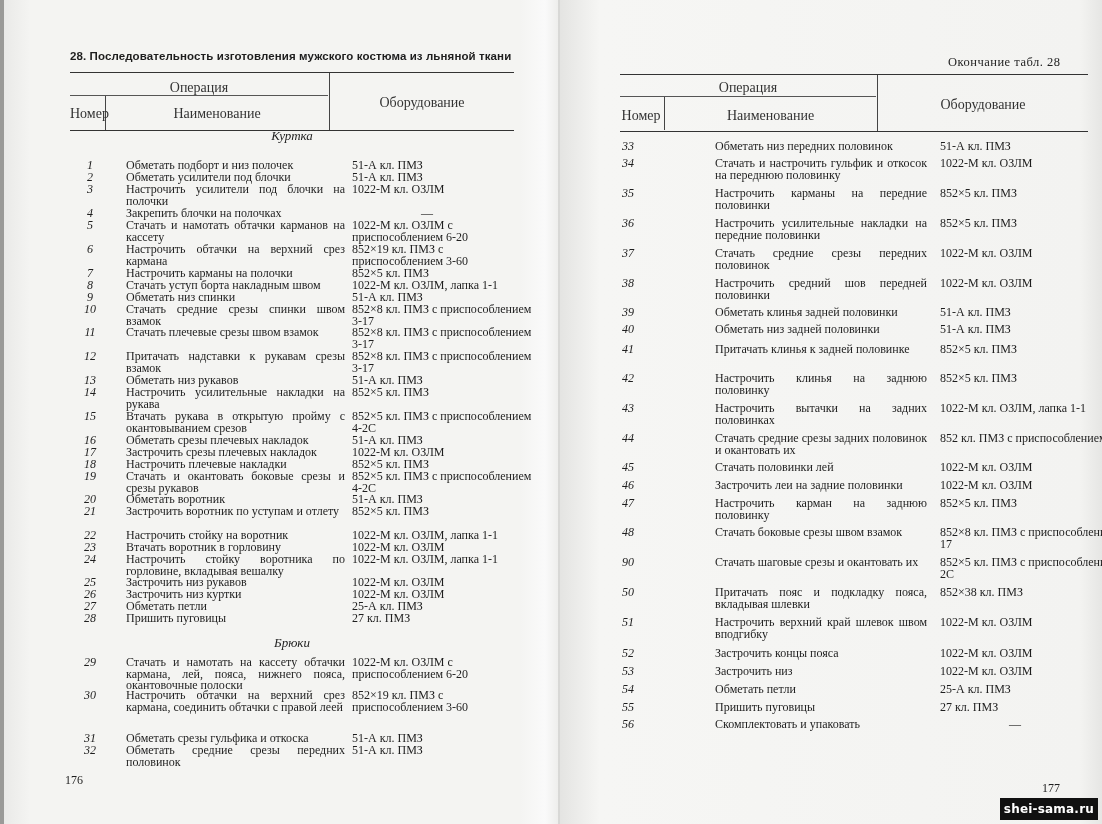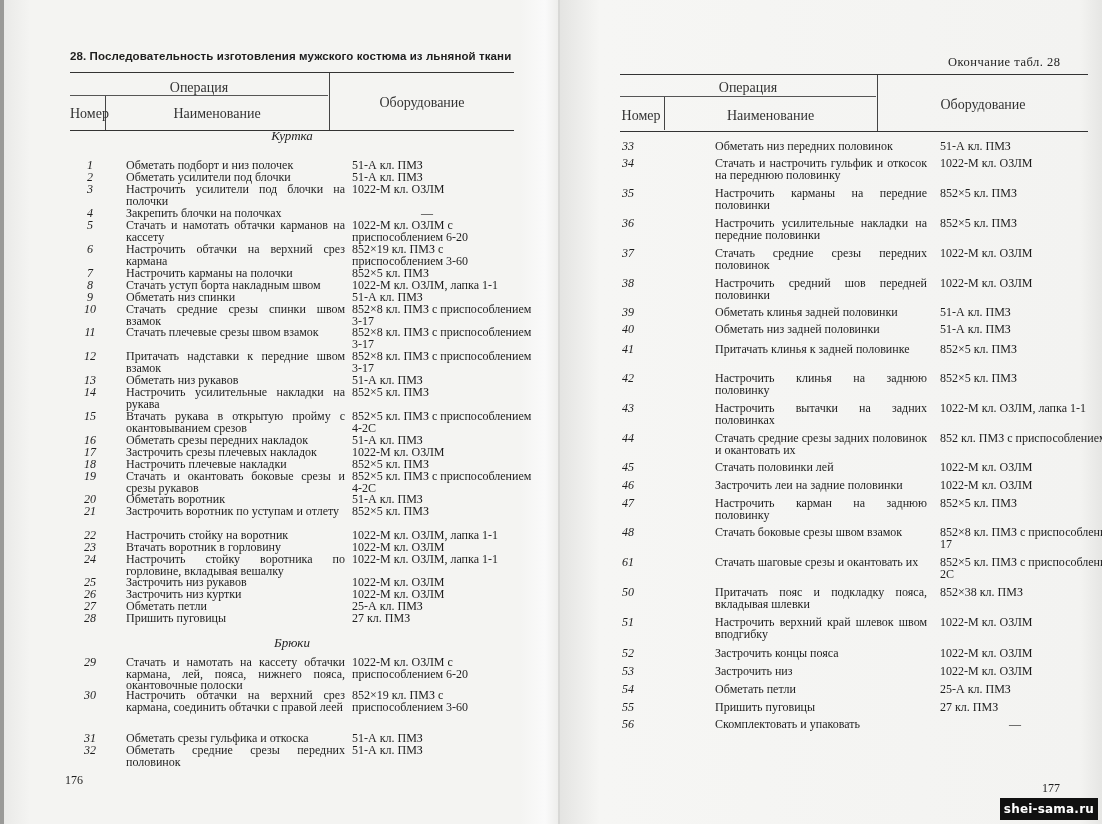--- a/index.html
+++ b/index.html
@@ -112,41 +112,41 @@
         <span class="name">Стачать средние срезы спинки швом взамок</span>
         <span class="equip">852×8 кл. ПМЗ с приспособлением 3-17</span>
       </div>
       <div class="row" style="left: 77px; top: 327px; width: 470px;">
         <span class="num">11</span>
         <span class="name">Стачать плечевые срезы швом взамок</span>
         <span class="equip">852×8 кл. ПМЗ с приспособлением 3-17</span>
       </div>
       <div class="row" style="left: 77px; top: 351px; width: 470px;">
         <span class="num">12</span>
-        <span class="name">Притачать надставки к передние швом взамок</span>
+        <span class="name">Притачать надставки к рукавам срезы взамок</span>
         <span class="equip">852×8 кл. ПМЗ с приспособлением 3-17</span>
       </div>
       <div class="row" style="left: 77px; top: 375px; width: 470px;">
         <span class="num">13</span>
         <span class="name">Обметать низ рукавов</span>
         <span class="equip">51-А кл. ПМЗ</span>
       </div>
       <div class="row" style="left: 77px; top: 387px; width: 470px;">
         <span class="num">14</span>
         <span class="name">Настрочить усилительные накладки на рукава</span>
         <span class="equip">852×5 кл. ПМЗ</span>
       </div>
       <div class="row" style="left: 77px; top: 411px; width: 470px;">
         <span class="num">15</span>
         <span class="name">Втачать рукава в открытую пройму с окантовыванием срезов</span>
         <span class="equip">852×5 кл. ПМЗ с приспособлением 4-2С</span>
       </div>
       <div class="row" style="left: 77px; top: 435px; width: 470px;">
         <span class="num">16</span>
-        <span class="name">Обметать срезы передних накладок</span>
+        <span class="name">Обметать срезы плечевых накладок</span>
         <span class="equip">51-А кл. ПМЗ</span>
       </div>
       <div class="row" style="left: 77px; top: 447px; width: 470px;">
         <span class="num">17</span>
         <span class="name">Застрочить срезы плечевых накладок</span>
         <span class="equip">1022-М кл. ОЗЛМ</span>
       </div>
       <div class="row" style="left: 77px; top: 459px; width: 470px;">
         <span class="num">18</span>
         <span class="name">Настрочить плечевые накладки</span>
@@ -321,21 +321,21 @@
         <span class="num">47</span>
         <span class="name">Настрочить карман на заднюю половинку</span>
         <span class="equip">852×5 кл. ПМЗ</span>
       </div>
       <div class="row" style="left: 55px; top: 527px; width: 470px;">
         <span class="num">48</span>
         <span class="name">Стачать боковые срезы швом взамок</span>
         <span class="equip">852×8 кл. ПМЗ с приспособлением 3-17</span>
       </div>
       <div class="row" style="left: 55px; top: 557px; width: 470px;">
-        <span class="num">61</span>
+        <span class="num">90</span>
         <span class="name">Стачать шаговые срезы и окантовать их</span>
         <span class="equip">852×5 кл. ПМЗ с приспособлением 4-2С</span>
       </div>
       <div class="row" style="left: 55px; top: 587px; width: 470px;">
         <span class="num">50</span>
         <span class="name">Притачать пояс и подкладку пояса, вкладывая шлевки</span>
         <span class="equip">852×38 кл. ПМЗ</span>
       </div>
       <div class="row" style="left: 55px; top: 617px; width: 470px;">
         <span class="num">51</span>

